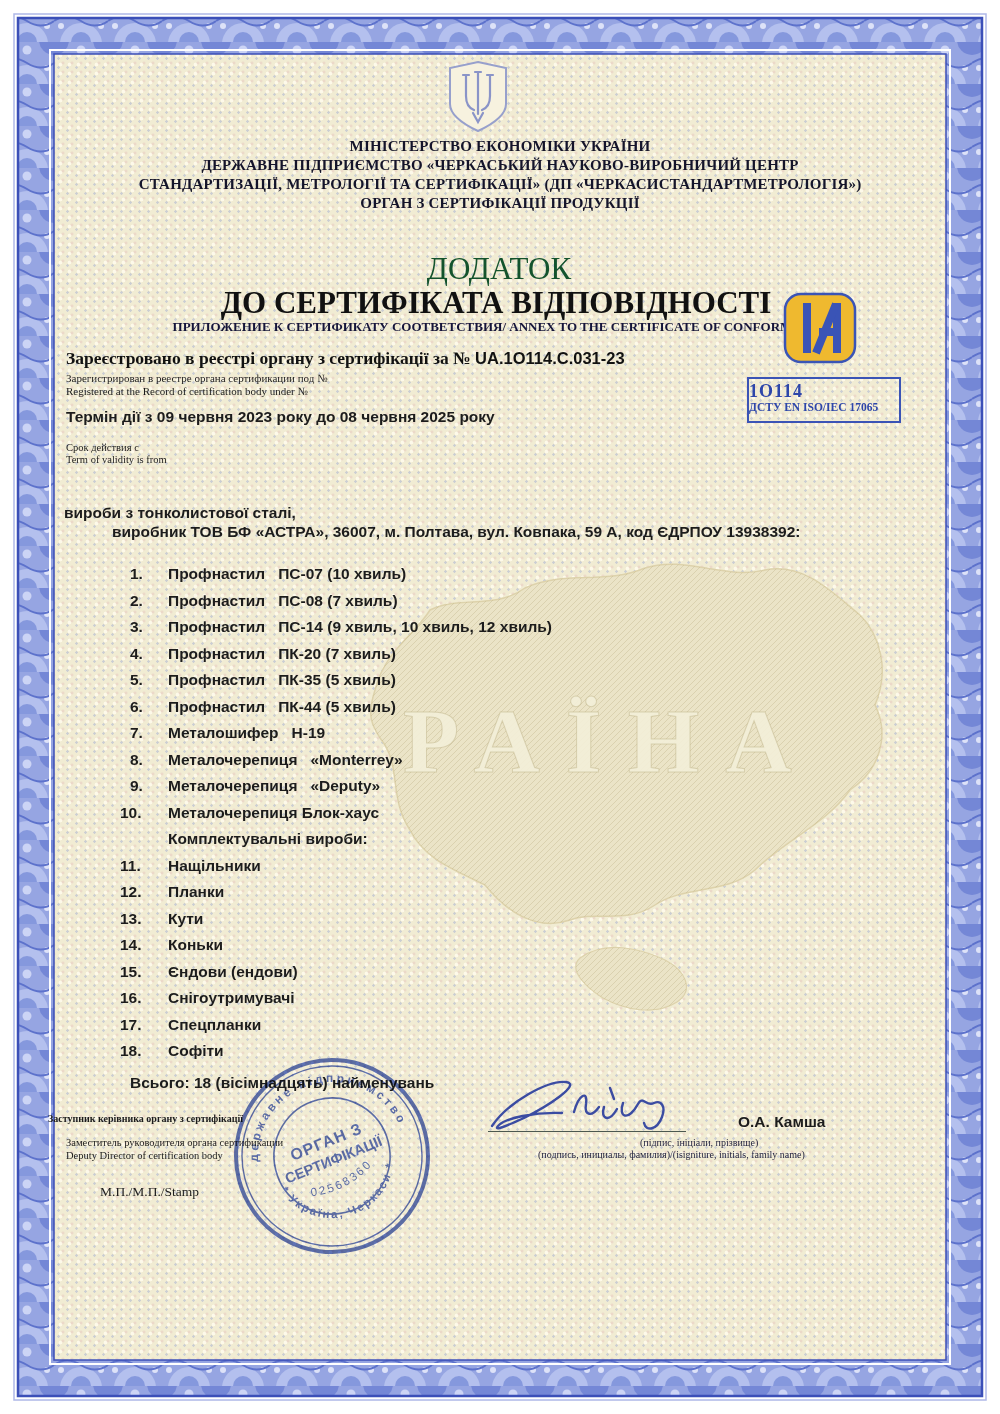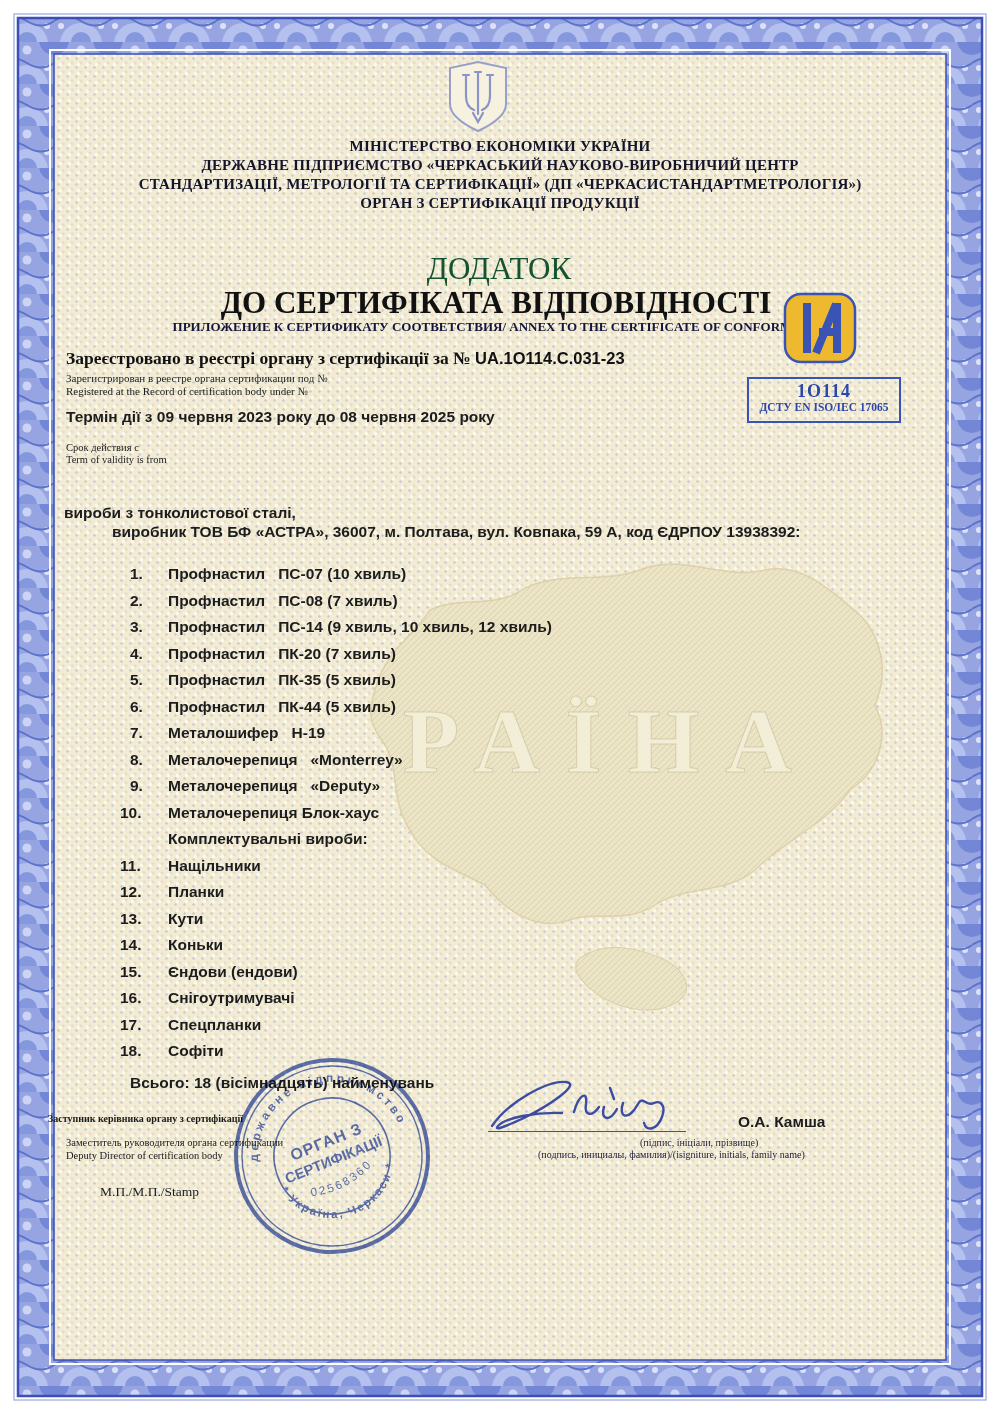--- a/index.html
+++ b/index.html
@@ -27,21 +27,21 @@
   .title-2{left:54px;top:286px;width:860px;font-size:31px;line-height:33px;font-weight:bold;z-index:10;color:#111;padding-left:12px;}
   .title-sub{left:54px;top:319px;width:880px;font-size:13px;font-weight:bold;z-index:10;color:#15153a;}
 
   .reg-main{left:66px;top:348px;z-index:10;font-size:17.5px;font-weight:bold;color:#111;}
   .reg-main .num{font-family:Liberation Sans, sans-serif;font-size:16.5px;}
   .reg-ru{left:66px;top:372px;z-index:10;font-size:11px;}
   .reg-en{left:66px;top:385px;z-index:10;font-size:11px;}
 
   .logo-box{left:783px;top:292px;z-index:11;}
   .std-box{left:747px;top:377px;width:150px;height:42px;border:2px solid #3a54b6;z-index:11;
-     color:#2d46aa;text-align:center;}
+     color:#2d46aa;}
   .std-code{font-size:18px;font-weight:bold;line-height:20px;margin-top:2px;letter-spacing:1px;}
   .std-name{font-size:11.5px;font-weight:bold;line-height:13px;}
 
   .validity-main{left:66px;top:408px;z-index:10;font-size:15.5px;font-weight:bold;font-family:"Liberation Sans",sans-serif;}
   .validity-ru{left:66px;top:442px;z-index:10;font-size:10.5px;}
   .validity-en{left:66px;top:454px;z-index:10;font-size:10.5px;text-align:center;}
 
   .prod-1{left:64px;top:504px;z-index:10;font-size:15.5px;font-weight:bold;font-family:"Liberation Sans",sans-serif;}
   .prod-2{left:64px;top:523px;z-index:10;font-size:15.5px;font-weight:bold;font-family:"Liberation Sans",sans-serif;margin-left:48px;}
 

